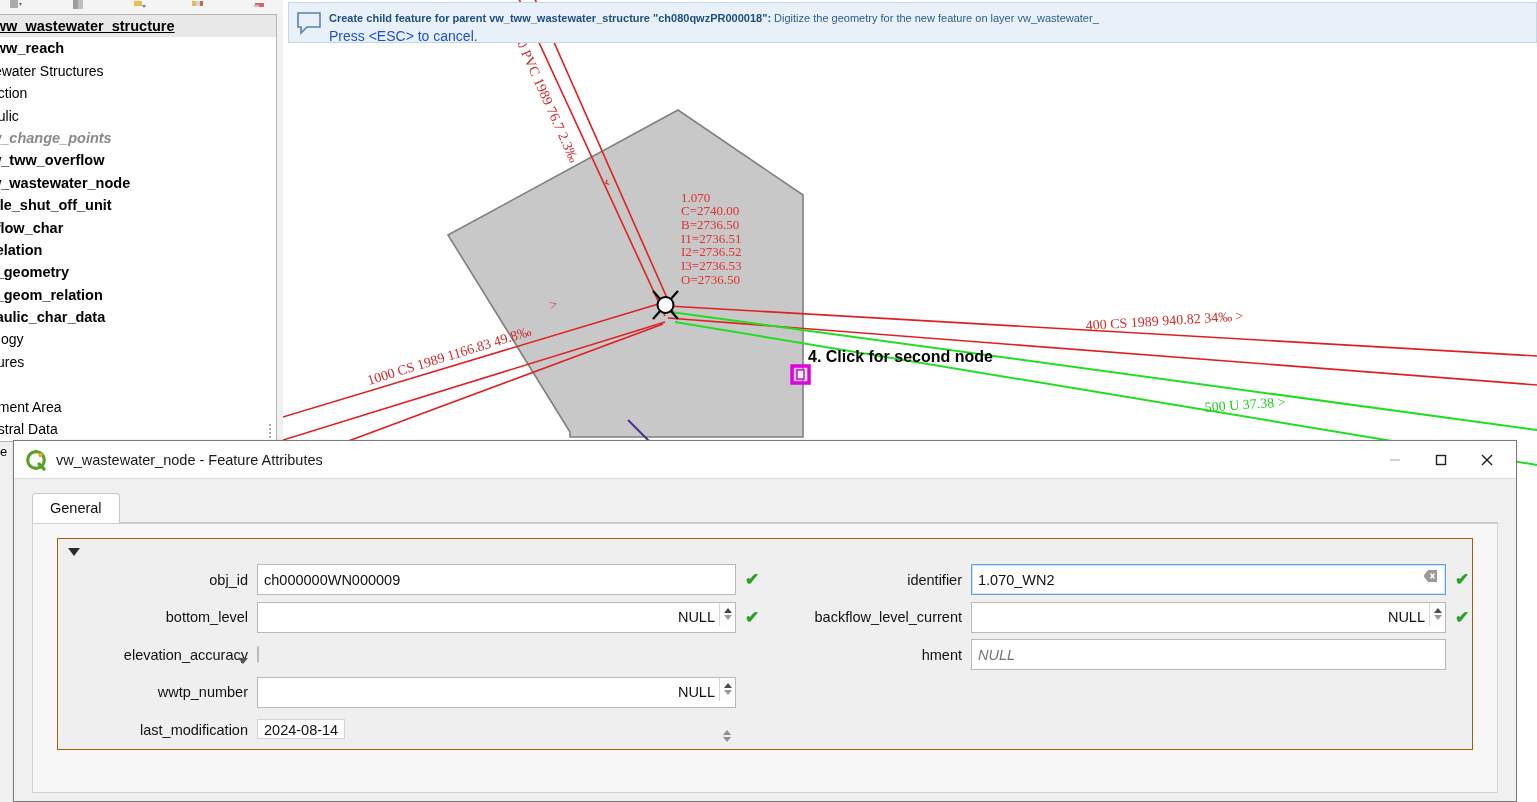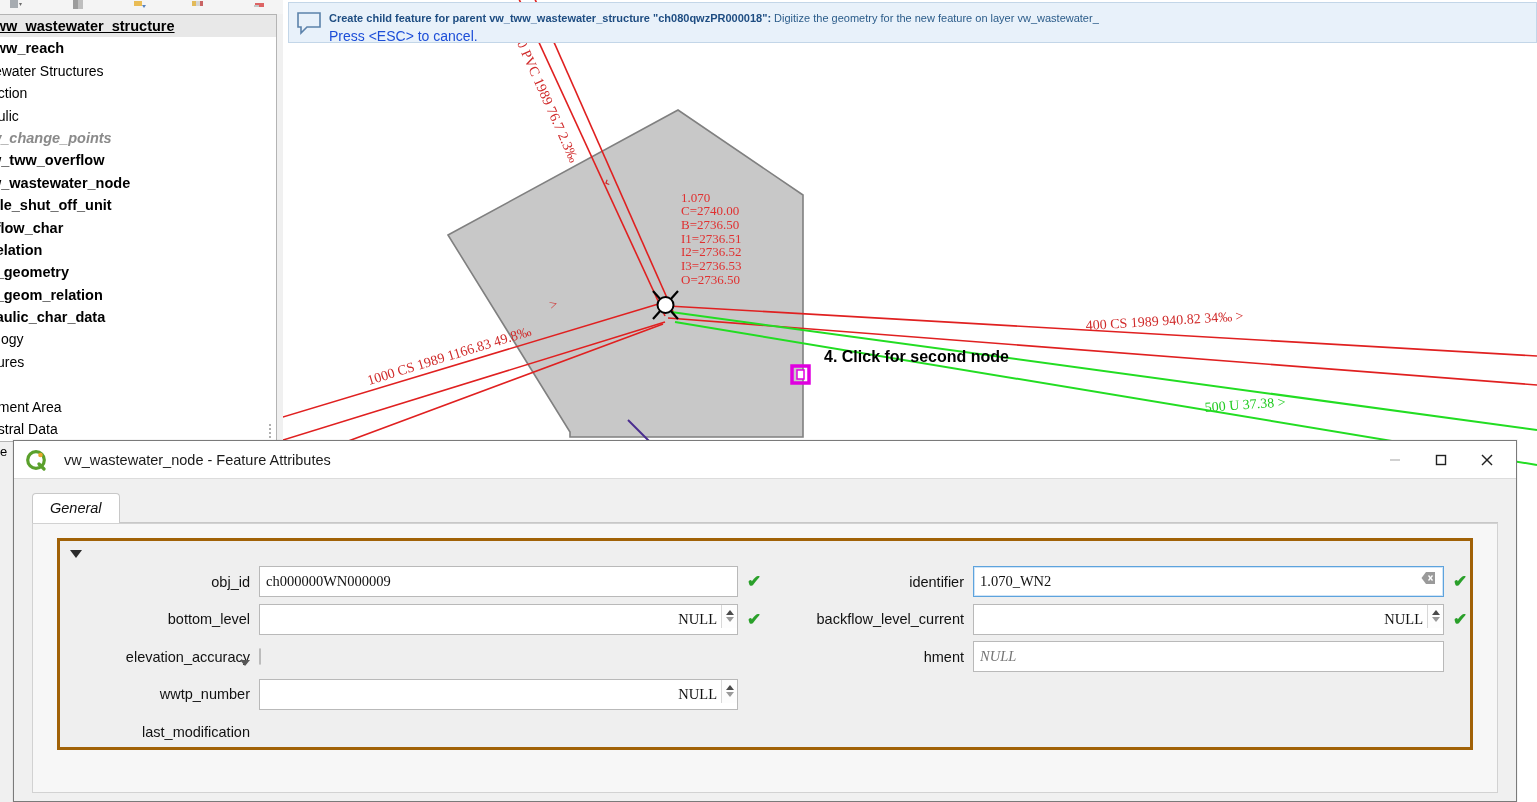--- a/index.html
+++ b/index.html
@@ -77,73 +77,72 @@
 
   
   .dialog{
     position:absolute;left:13px;top:440px;width:1504px;height:362px;
     background:#f0f0f0;border:1px solid #7a7a7a;
     box-shadow:0 0 0 1px rgba(0,0,0,.04);
     box-sizing:border-box;overflow:hidden;
   }
   .dlg-title{
     height:38px;background:#ffffff;border-bottom:1px solid #dcdcdc;
-    display:flex;align-items:center;box-sizing:border-box;gap:8px;
+    display:flex;align-items:center;box-sizing:border-box;
   }
   .dlg-icon{width:22px;height:22px;margin-left:12px;margin-right:8px;flex:none;}
   .dlg-title-text{font-size:14.5px;color:#1a1a1a;flex:1;}
   .dlg-btns{display:flex;height:38px;}
   .win-btn{
     width:46px;height:38px;display:flex;align-items:center;justify-content:center;
   }
   .win-btn svg{display:block;}
 
   
   .tabbar{
     height:30px;margin:14px 0 0 18px;display:flex;align-items:flex-end;
     position:relative;
-    font-style:italic;
   }
   .tabbar:after{
     content:"";position:absolute;left:0;right:18px;bottom:0;height:1px;background:#c8c8c8;
   }
   .tab{
     height:29px;line-height:29px;padding:0 17px;font-size:14.5px;
     background:#fcfcfc;border:1px solid #c8c8c8;border-bottom:none;
     border-radius:4px 4px 0 0;position:relative;z-index:2;color:#111;
   }
   .tab.active{background:#ffffff;}
 
   
   .form-outer{
     position:absolute;left:18px;top:82px;right:18px;bottom:8px;
     background:#f7f7f7;border:1px solid #d2d2d2;box-sizing:border-box;
   }
   .group-box{
     position:absolute;left:24px;top:14px;right:24px;height:212px;
-    background:#efefef;border:3px solid #a16207;box-sizing:border-box;
+    background:#efefef;border:1px solid #a16207;box-sizing:border-box;
   }
   .collapse-arrow{position:absolute;left:8px;top:7px;}
   .form-grid{
     position:absolute;left:0;top:22px;right:0;
     display:grid;grid-template-columns:704px 1fr;column-gap:0px;
   }
   .fld{display:flex;align-items:center;height:37.5px;}
   .fld-label{
     text-align:right;font-size:14.5px;color:#111;padding-right:9px;
     white-space:nowrap;
   }
   .col-left .fld-label{width:190px;}
   .col-right .fld-label{width:200px;}
   .fld-ctrl{position:relative;flex:1;margin-right:6px;}
 
   .txt{
     width:100%;height:31px;box-sizing:border-box;
     border:1px solid #b9b9b9;background:#ffffff;
-    font-family:Liberation Serif, serif;font-size:14.5px;color:#111;
+    font-family:Liberation Sans, sans-serif;font-size:14.5px;color:#111;
     padding:0 6px;outline:none;
   }
   .txt.focused{border:1px solid #5da3dd;box-shadow:0 0 0 1px #cfe4f7 inset;}
   .txt.right{text-align:right;padding-right:4px;}
   .txt.placeholder-null{color:#9a9a9a;font-style:italic;}
 
   .spin-wrap{position:relative;}
   .spin-wrap .txt{padding-right:20px;}
   .spinner{
     position:absolute;right:1px;top:1px;width:15px;height:23px;
@@ -304,21 +303,21 @@
         <text transform="translate(86,385) rotate(-17)">1000 CS 1989 1166.83 49.8‰</text>
         <text transform="translate(268,310) rotate(-17)">&gt;</text>
         <text transform="translate(803,330) rotate(-3.5)">400 CS 1989 940.82 34‰  &gt;</text>
       </g>
 
       <g fill="#22cc22" font-family="Liberation Serif, serif" font-size="14">
         <text transform="translate(922,412) rotate(-4)">500 U 37.38 &gt;</text>
       </g>
     </svg>
 
-    <div class="map-anno" style="left:525px;top:348px;margin-left:16px;">4. Click for second node</div>
+    <div class="map-anno" style="left:525px;top:348px;">4. Click for second node</div>
   </div>
 
   <div class="message-bar">
     <span class="msg-icon">
       <svg width="28" height="26" viewBox="0 0 28 26">
         <path d="M3 3 h22 v14 h-13 l-6 6 v-6 h-3 z" fill="none" stroke="#5b82ab" stroke-width="1.6"></path>
       </svg>
     </span>
     <div style="overflow:hidden;">
       <div class="msg-text"><span class="b">Create child feature for parent vw_tww_wastewater_structure "ch080qwzPR000018":</span><span> Digitize the geometry for the new feature on layer vw_wastewater_</span></div>
@@ -409,20 +408,27 @@
                 <span class="spinner">
                     <i class="up"></i>
                     <i class="dn"></i>
                   </span>
               </span>
               <span class="check empty">·</span>
             </div>
 
             <div class="fld">
               <span class="fld-label">last_modification</span>
+              <span class="fld-ctrl spin-wrap">
+                <span class="plain-box">2024-08-14</span>
+                <span class="spinner flat" style="top:3px;">
+                    <i class="up"></i>
+                    <i class="dn"></i>
+                  </span>
+              </span>
               <span class="check empty">·</span>
             </div>
 
           </div>
 
           <div class="col-right">
 
             <div class="fld">
               <span class="fld-label">identifier</span>
               <span class="fld-ctrl">

